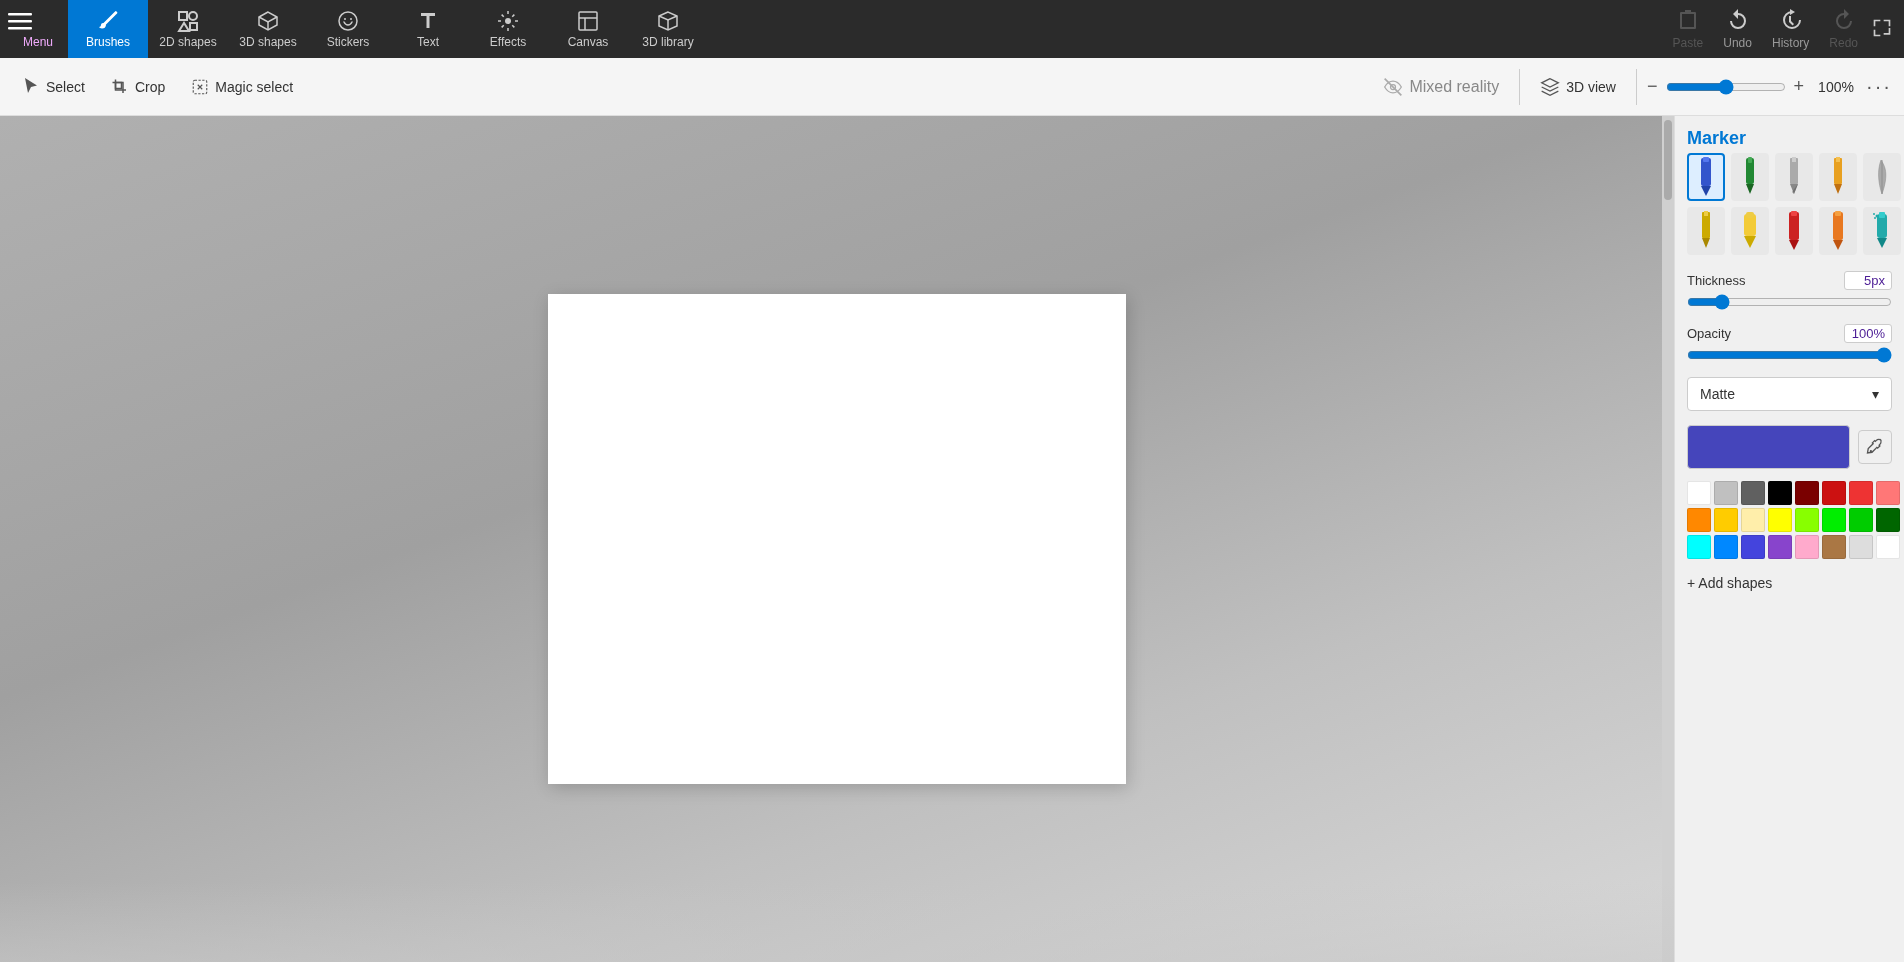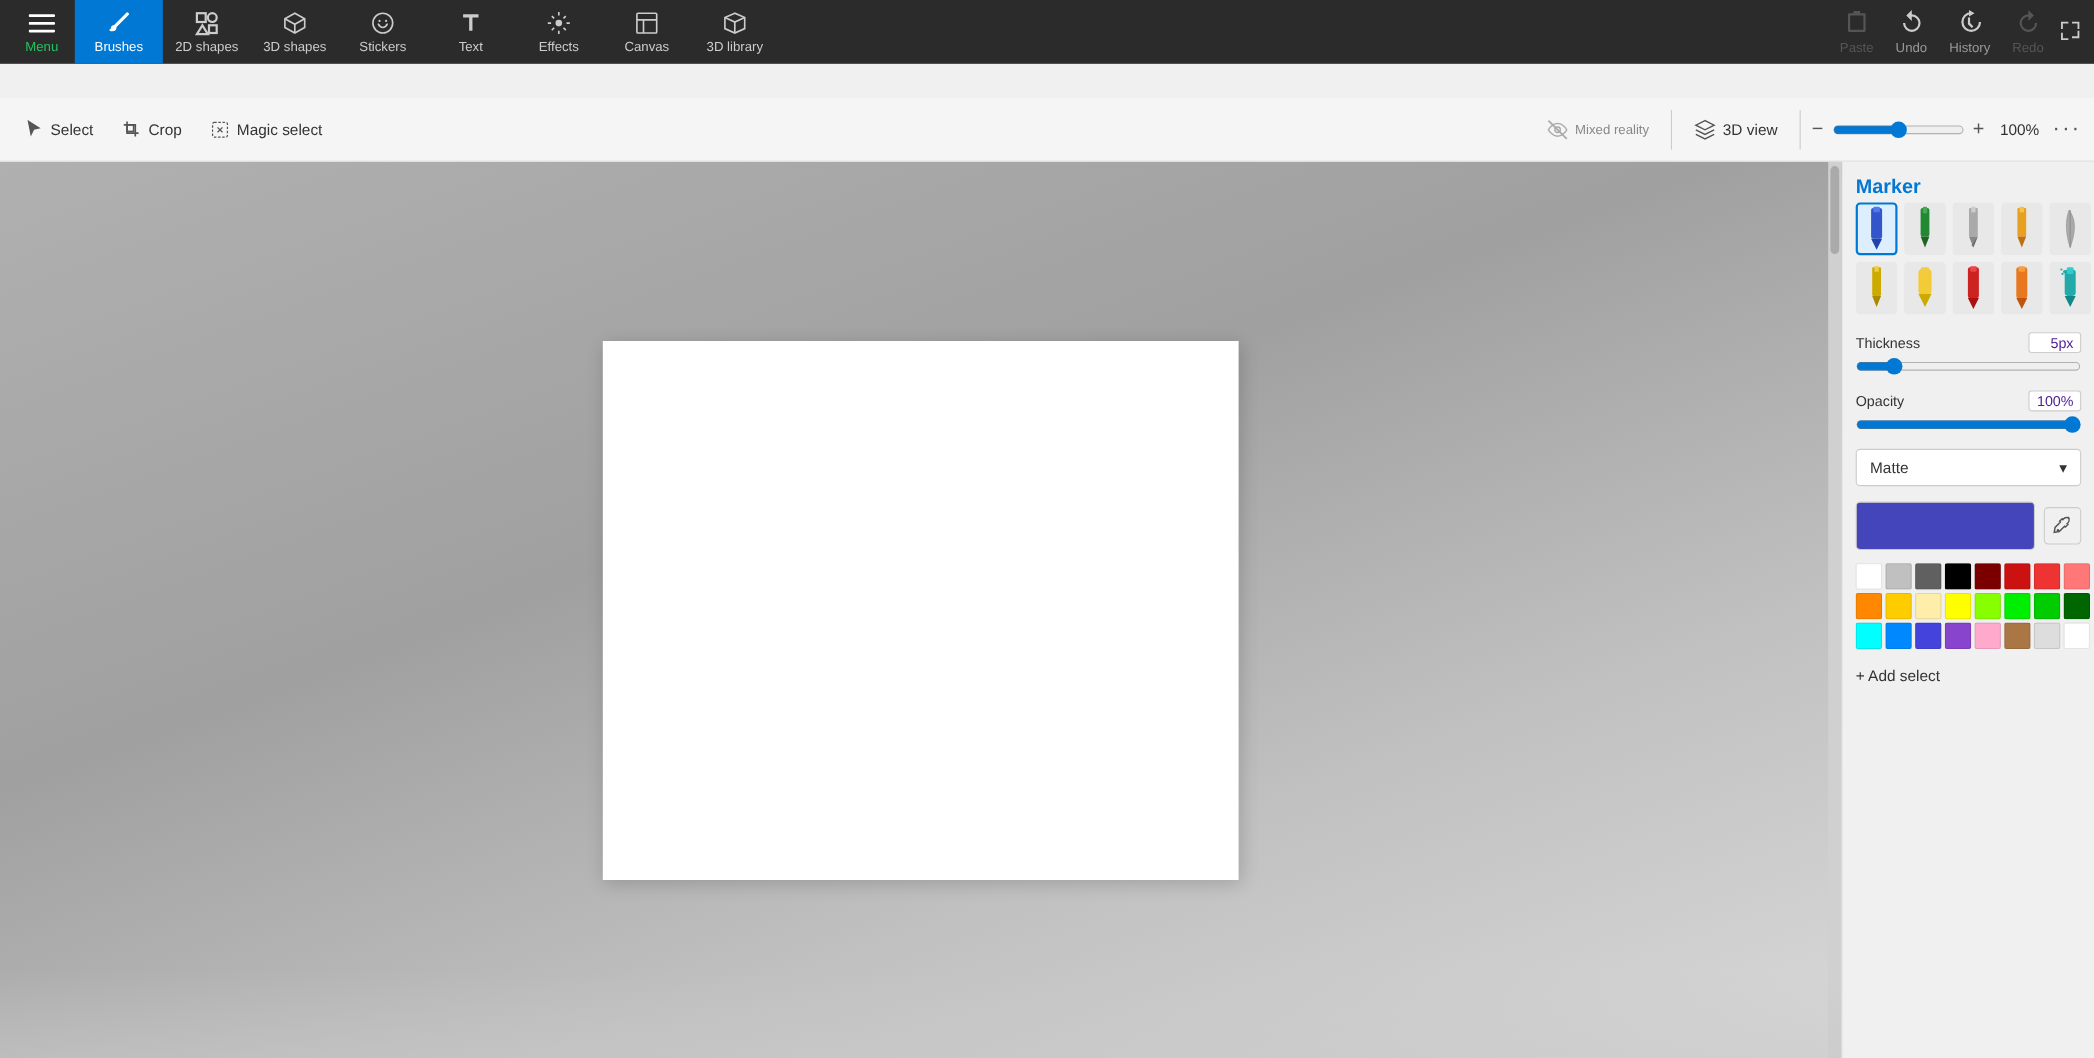--- a/index.html
+++ b/index.html
@@ -8,22 +8,22 @@
     
     .top-toolbar {
       display: flex;
       align-items: center;
       background: #2b2b2b;
       height: 58px;
       padding: 0 8px;
       flex-shrink: 0;
     }
     .menu-btn {
-      display: flex; flex-direction: column; align-items: center; justify-content: center;
-      color: #22c55e; font-size: 12px; width: 60px; height: 58px; cursor: pointer;
+      display: flex; flex-direction: column; justify-content: center;
+      color: #f0abfc; font-size: 12px; width: 60px; height: 58px; cursor: pointer;
       background: none; border: none;
     }
     .menu-btn svg { margin-bottom: 2px; }
     .tool-group {
       display: flex; height: 58px;
     }
     .tool-item {
       display: flex; flex-direction: column; align-items: center; justify-content: center;
       color: #ccc; font-size: 12px; width: 80px; height: 58px; cursor: pointer;
       background: none; border: none; gap: 2px;
@@ -41,33 +41,33 @@
     }
     .top-right-tool.disabled { color: #555; cursor: default; }
     .expand-btn {
       background: none; border: none; color: #ccc; cursor: pointer; padding: 4px;
     }
 
     
     .secondary-toolbar {
       display: flex; align-items: center;
       background: #f5f5f5; height: 58px; padding: 0 12px;
-      border-bottom: 1px solid #ddd; flex-shrink: 0; gap: 6px; margin-top: 31px;
+      border-bottom: 1px solid #ddd; flex-shrink: 0; gap: 6px;
     }
     .sec-tool {
       display: flex; align-items: center; gap: 6px;
       background: none; border: none; cursor: pointer;
       padding: 6px 10px; border-radius: 4px; font-size: 14px; color: #333;
     }
     .sec-tool svg { color: #555; }
     .sep { width: 1px; height: 36px; background: #ccc; margin: 0 4px; }
     .sec-spacer { flex: 1; }
     .mixed-reality-btn {
       display: flex; align-items: center; gap: 6px;
-      background: none; border: none; cursor: pointer; color: #888; font-size: 12px; padding: 6px 10px;
+      background: none; border: none; cursor: pointer; color: #888; font-size: 16px; padding: 6px 10px;
     }
     .view-3d-btn {
       display: flex; align-items: center; gap: 6px;
       background: none; border: none; cursor: pointer; color: #333; font-size: 14px; padding: 6px 10px;
     }
     .zoom-controls {
       display: flex; align-items: center; gap: 8px;
     }
     .zoom-btn { background: none; border: none; cursor: pointer; font-size: 18px; color: #555; }
     .zoom-slider { width: 120px; accent-color: #0078d4; cursor: pointer; }
@@ -500,17 +500,17 @@
         <div class="color-cell" style="background: rgb(0, 136, 255);"></div>
         <div class="color-cell" style="background: rgb(68, 68, 221);"></div>
         <div class="color-cell" style="background: rgb(136, 68, 204);"></div>
         <div class="color-cell" style="background: rgb(255, 170, 204);"></div>
         <div class="color-cell" style="background: rgb(170, 119, 68);"></div>
         <div class="color-cell" style="background: rgb(221, 221, 221);"></div>
         <div class="color-cell" style="background: rgb(255, 255, 255);"></div>
       </div>
 
     <button class="add-color-btn">
-      <span>+ Add select</span>
+      <span>+ Add shapes</span>
     </button>
   </div>
 
 </div>
 
 </body></html>

